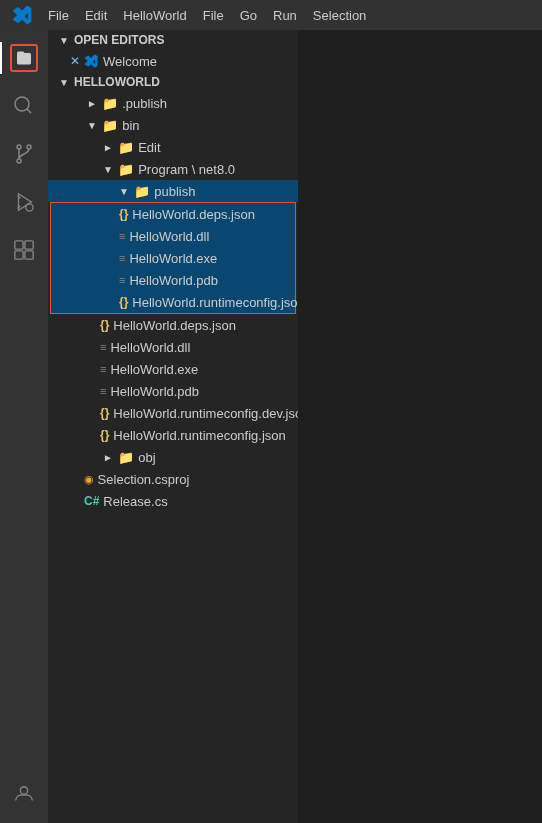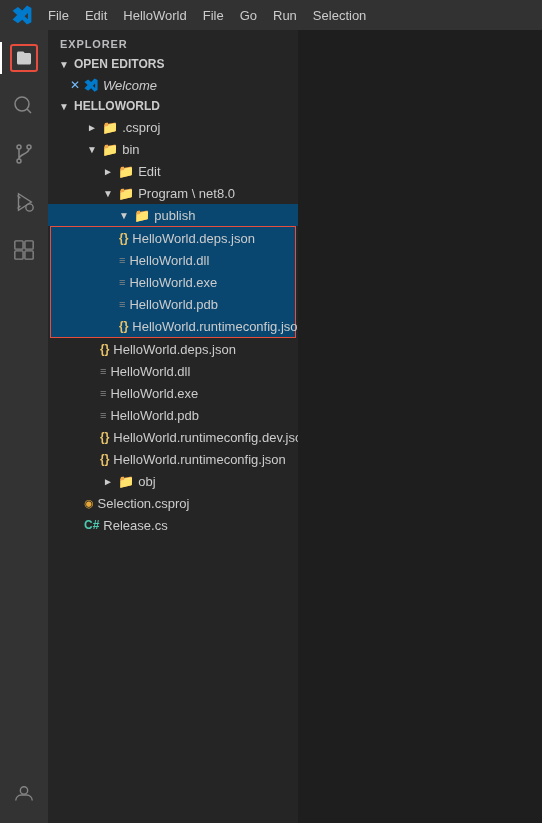--- a/index.html
+++ b/index.html
@@ -240,47 +240,46 @@
     <div style="flex:1"></div>
     <div class="activity-icon" title="Accounts" style="margin-bottom:4px;">
       <svg width="22" height="22" viewBox="0 0 24 24" fill="none" stroke="currentColor" stroke-width="1.5">
         <path d="M3 18c0-3.3 2.7-6 6-6h6c3.3 0 6 2.7 6 6"></path>
         <circle cx="12" cy="7" r="4"></circle>
       </svg>
     </div>
   </div>
 
   <div class="sidebar">
-    <div class="sidebar-title">EXPLORER</div>
 
     <div class="section-header">
       <span class="chevron">▼</span>
       <span>OPEN EDITORS</span>
     </div>
     <div class="tree-item" style="padding-left: 22px;">
       <span class="open-editors-close">✕</span>
 
       <span style="margin-right:5px; display:inline-flex; align-items:center;">
         <svg width="14" height="14" viewBox="0 0 100 100" xmlns="http://www.w3.org/2000/svg">
           <path d="M74.9 3.1L51.5 27.8 29.5 10 3 28.5l22.7 22L3 72.5 29.5 91l22-17.8 23.4 24.7 22-12V15.1L74.9 3.1zm4.5 68.2L63.1 55.7l16.3-16.3v31.9z" fill="#007ACC"></path>
         </svg>
       </span>
-      <span style="font-style: italic; color:#cccccc;">Welcome</span>
+      <span style="color:#cccccc;">Welcome</span>
     </div>
 
     <div class="section-header">
       <span class="chevron">▼</span>
       <span>HELLOWORLD</span>
     </div>
 
     <div class="tree-item" style="padding-left: 20px;">
       <span class="indent" style="width:16px;"></span>
       <span class="chevron" style="color:#cccccc;">►</span>
       <span style="margin-right:4px; color:#e8c36a;">📁</span>
-      <span>.csproj</span>
+      <span>.publish</span>
     </div>
 
     <div class="tree-item" style="padding-left: 20px;">
       <span class="indent" style="width:16px;"></span>
       <span class="chevron" style="color:#cccccc;">▼</span>
       <span style="margin-right:4px; color:#e8c36a;">📁</span>
       <span>bin</span>
     </div>
 
     <div class="tree-item" style="padding-left: 36px;">

